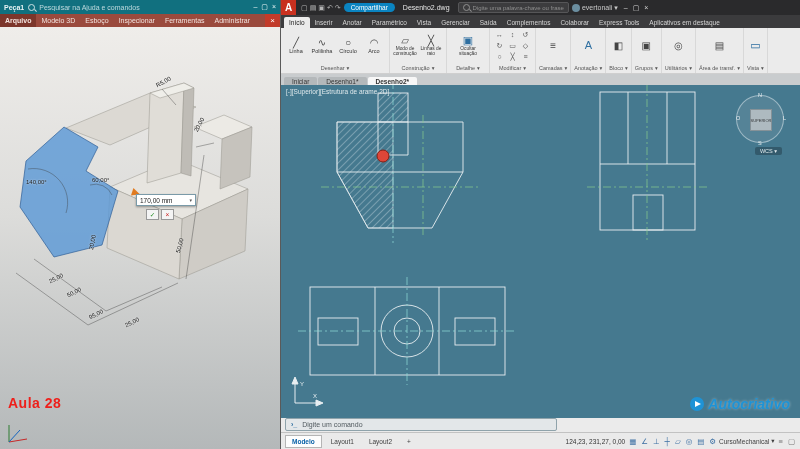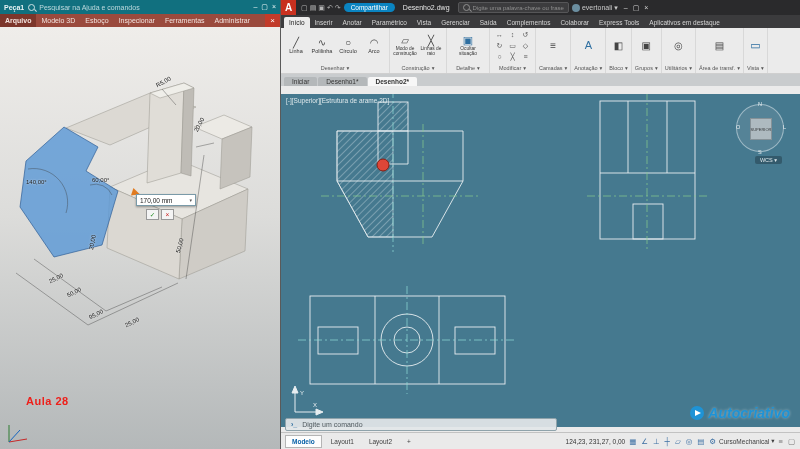--- a/index.html
+++ b/index.html
@@ -13,21 +13,21 @@
   .mag::after{content:"";position:absolute;width:3px;height:1px;background:#cfe3e6;transform:rotate(45deg);right:-3px;bottom:-1px;}
   .inv-search{color:#bfdade;flex:1;white-space:nowrap;overflow:hidden;}
   .winglyphs{display:flex;gap:4px;color:#e8f4f5;}
   .inv-menu{height:13px;background:#9a4a3d;display:flex;align-items:center;color:#f3e3df;font-size:7px;}
   .inv-menu .mi{padding:0 5px;height:100%;display:flex;align-items:center;white-space:nowrap;}
   .inv-menu .mi.first{background:#7c362b;font-weight:bold;}
   .inv-close{margin-left:auto;width:15px;height:100%;background:#c23b2a;color:#fff;display:flex;align-items:center;justify-content:center;font-size:8px;}
   .inv-viewport{position:absolute;top:27px;left:0;right:0;bottom:0;background:linear-gradient(180deg,#efedea 0%,#dcdcda 45%,#b4b8b9 100%);overflow:hidden;}
   .inv-viewport svg.model{position:absolute;left:0;top:0;}
   .dim{position:absolute;font-size:6px;color:#1c1c1c;white-space:nowrap;text-shadow:0 0 2px rgba(255,255,255,.85);transform-origin:left top;}
-  .aula{position:absolute;left:26px;top:368px;color:#ee1f1a;font-size:11px;font-weight:bold;letter-spacing:.5px;}
+  .aula{position:absolute;left:8px;top:368px;color:#ee1f1a;font-size:14px;font-weight:bold;letter-spacing:.5px;}
   .minibox{position:absolute;left:136px;top:167px;width:60px;height:12px;background:#fff;border:1px solid #7a9aa8;box-shadow:0 1px 2px rgba(0,0,0,.35);display:flex;align-items:center;font-size:6.5px;padding:0 3px;box-sizing:border-box;color:#222;}
   .minibox .bcaret{margin-left:auto;font-size:5px;color:#555;}
   .miniok{position:absolute;left:146px;top:182px;display:flex;gap:2px;}
   .miniok span{width:11px;height:9px;border:1px solid #999;background:#f4f4f4;font-size:6.5px;display:flex;align-items:center;justify-content:center;}
   .miniok .ok{color:#1c8a1c;} .miniok .cancel{color:#c22;}
   .orange-arrow{position:absolute;left:132px;top:162px;width:0;height:0;border-top:4px solid transparent;border-bottom:4px solid transparent;border-left:8px solid #e07a1f;transform:rotate(18deg);}
 
   
   .acad{position:absolute;top:0;left:281px;width:519px;height:449px;background:#ebebeb;}
   .acad-title{height:15px;background:#2a2a2c;display:flex;align-items:center;color:#c9c9c9;font-size:7px;gap:3px;padding-right:3px;}
@@ -52,21 +52,21 @@
   .ricon{font-size:10px;color:#444;line-height:11px;}
   .ricon.blue{color:#2d6ea0;font-size:11px;}
   .rtxt{font-size:5.5px;color:#333;white-space:nowrap;}
   .rtxt2{font-size:4.8px;line-height:5.2px;color:#333;text-align:center;width:26px;}
   .bigbtn{display:flex;flex-direction:column;align-items:center;width:36px;}
   .modgrid{display:grid;grid-template-columns:repeat(3,13px);grid-auto-rows:11px;}
   .modgrid span{font-size:7px;color:#555;text-align:center;line-height:11px;}
   .acad-filetabs{height:12px;background:#c9ccce;display:flex;align-items:flex-end;padding-left:3px;font-size:6.5px;color:#333;}
   .ftab{padding:1px 8px;background:#b4b8ba;margin-right:1px;border-radius:2px 2px 0 0;white-space:nowrap;}
   .ftab.active{background:#f7f7f7;font-weight:bold;}
-  .acad-canvas{position:absolute;top:94px;left:0;width:519px;height:333px;background:#45798f;overflow:hidden;}
+  .acad-canvas{position:absolute;top:85px;left:0;width:519px;height:333px;background:#45798f;overflow:hidden;}
   .acad-canvas svg.draw{position:absolute;left:0;top:0;}
   .vplabel{position:absolute;left:5px;top:3px;font-size:6.5px;color:#dfe9ec;}
   .viewcube{position:absolute;right:14px;top:8px;width:52px;height:52px;}
   .vc-ring{position:absolute;left:2px;top:2px;right:2px;bottom:2px;border-radius:50%;border:1px solid rgba(230,240,243,.5);background:rgba(160,180,190,.18);}
   .vc-face{position:absolute;left:16px;top:16px;width:20px;height:20px;background:#b6bfc4;opacity:.92;display:flex;align-items:center;justify-content:center;font-size:4px;color:#333;border:1px solid #8b9499;}
   .vc-letter{position:absolute;font-size:5.5px;color:#e6edf0;}
   .vc-n{left:24px;top:-1px;} .vc-s{left:24px;bottom:-1px;} .vc-l{right:0px;top:22px;} .vc-o{left:2px;top:22px;}
   .wcs{position:absolute;right:18px;top:62px;background:rgba(25,45,55,.4);color:#dfe9ec;font-size:5.5px;padding:1px 5px;border-radius:2px;}
   .watermark{position:absolute;right:10px;bottom:6px;display:flex;align-items:center;gap:4px;font-size:14px;font-weight:bold;font-style:italic;color:#1e93d6;text-shadow:0 0 3px rgba(255,255,255,.45);}
   .wm-logo{width:14px;height:14px;border-radius:50%;background:#1e93d6;position:relative;flex:0 0 auto;}

